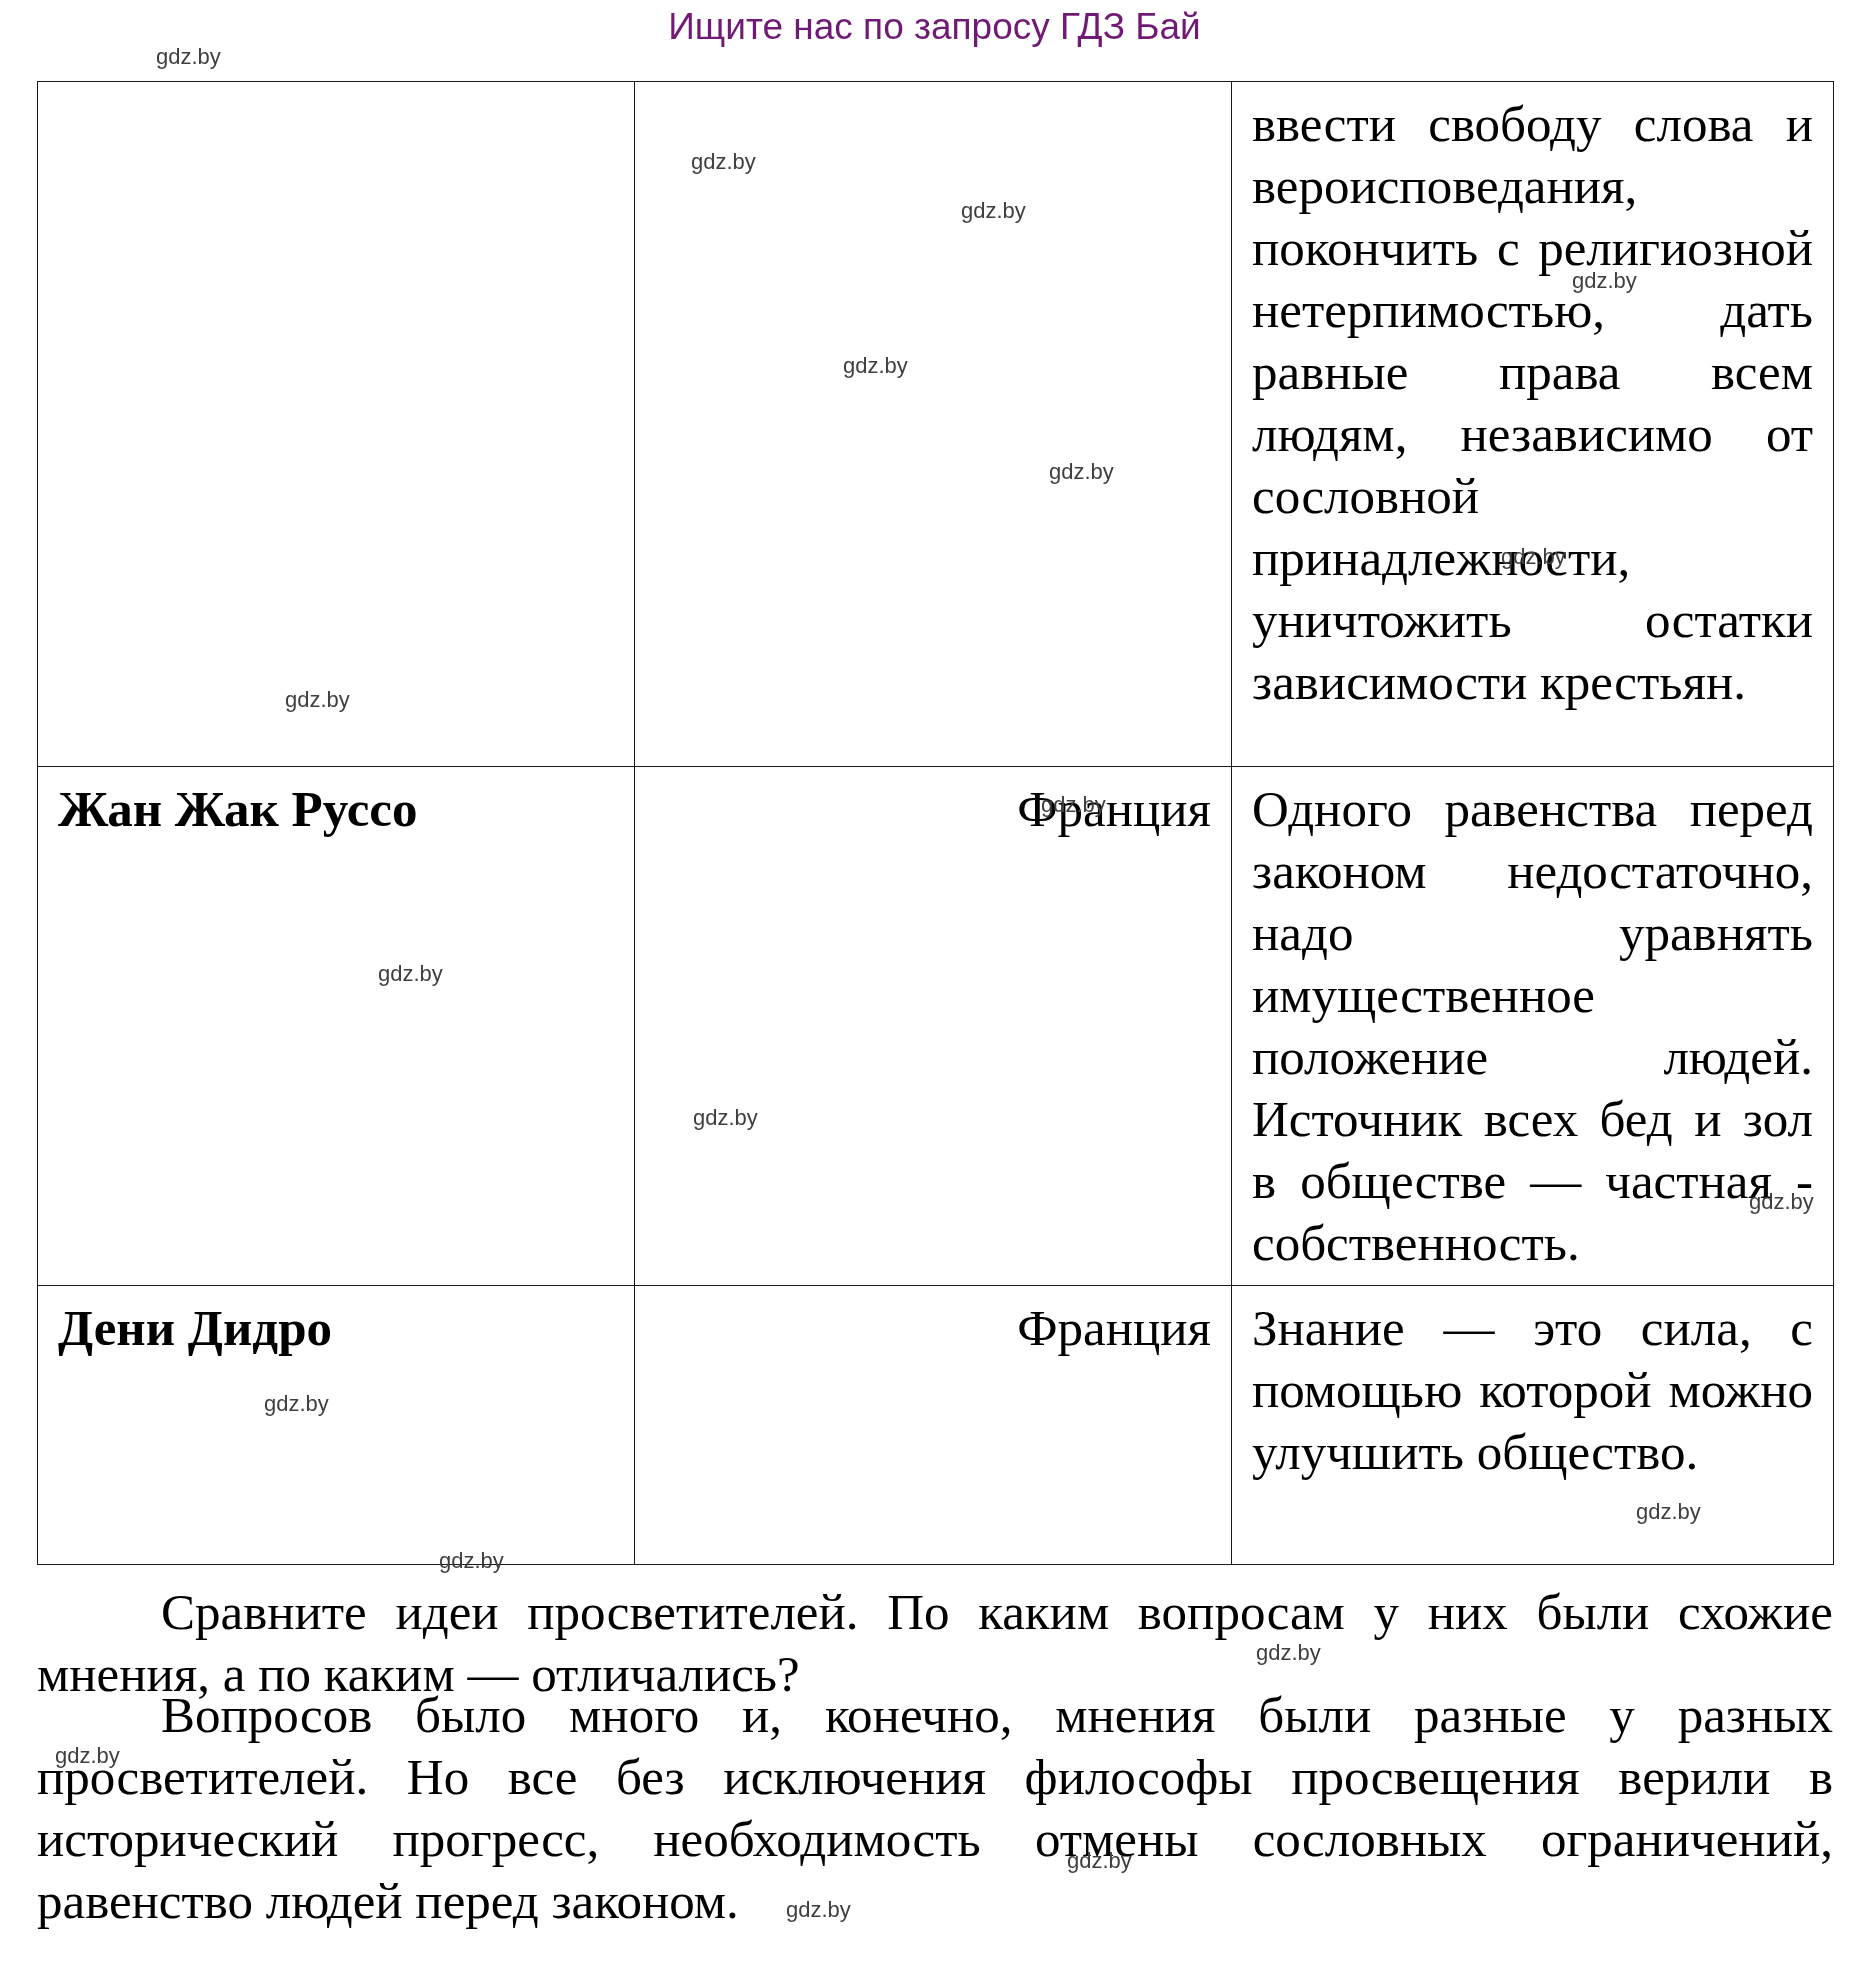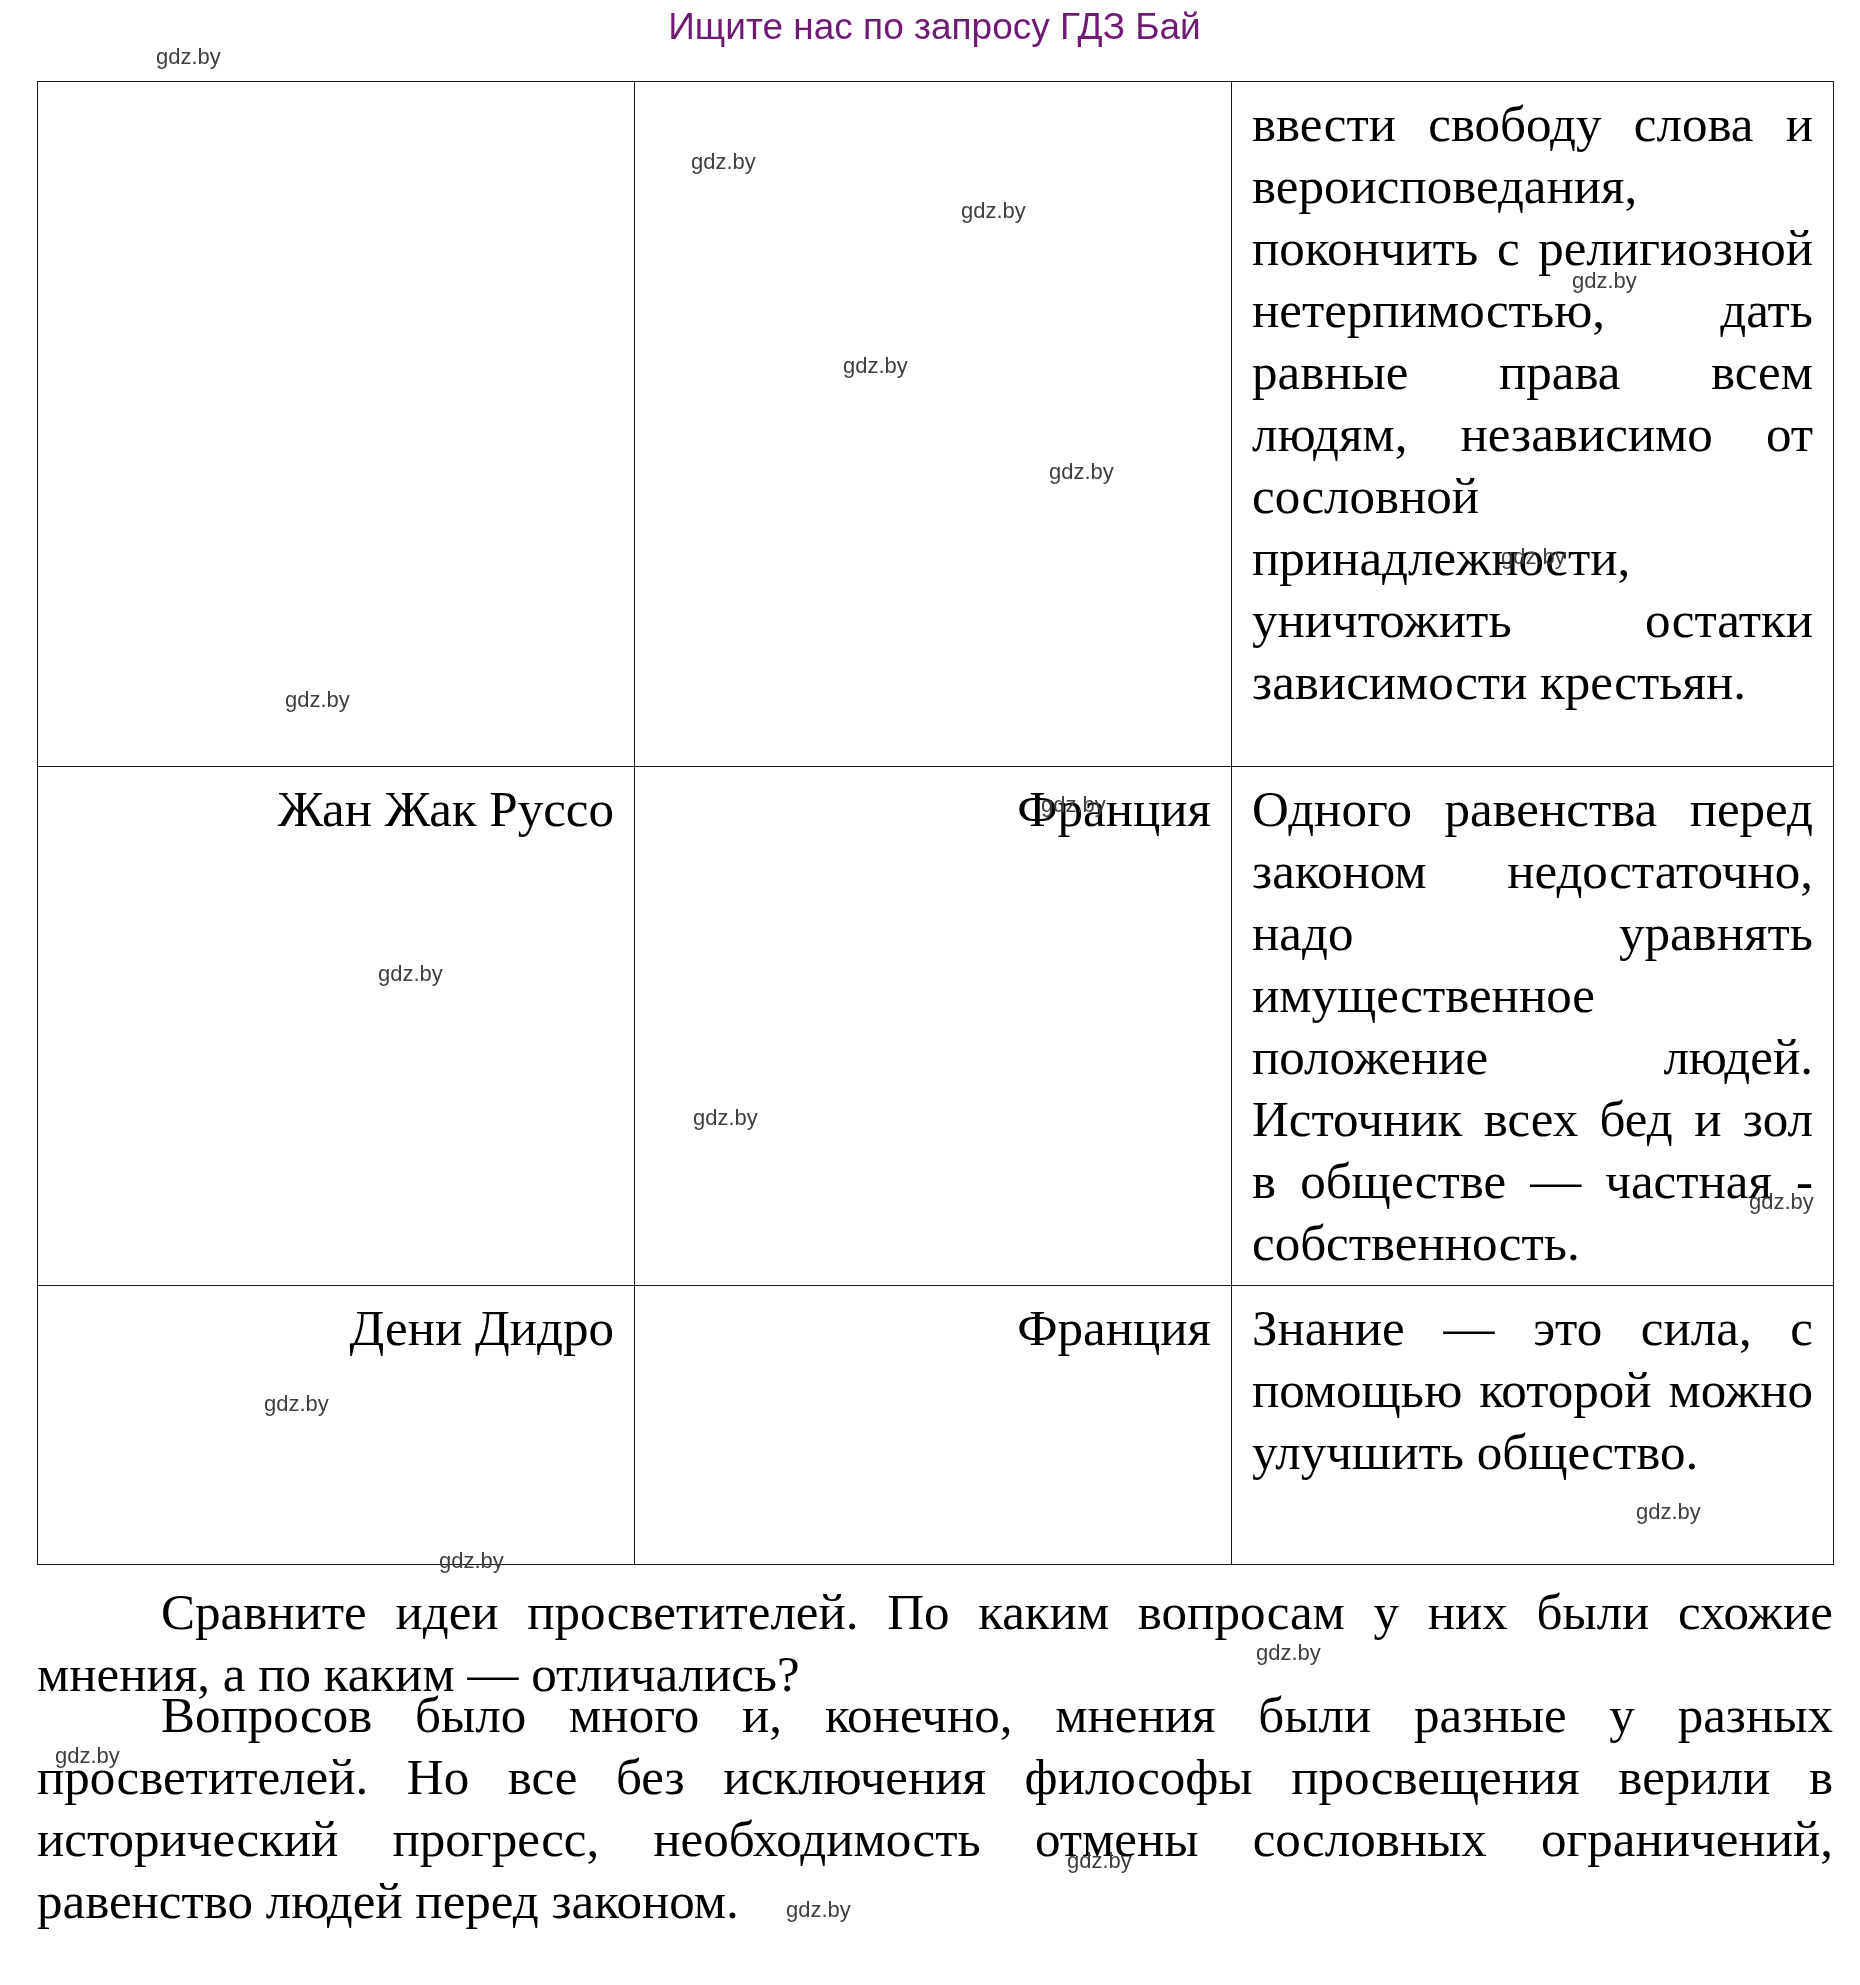--- a/index.html
+++ b/index.html
@@ -30,21 +30,21 @@
     border-collapse: collapse;
     table-layout: fixed;
   }
   table.phil-table td {
     border: 1.8px solid #1a1a1a;
     vertical-align: top;
     font-size: 51px;
     line-height: 62px;
     padding: 11px 20px 11px 20px;
   }
-  td.c-name { text-align: right; }
+  td.c-name { text-align: left; font-weight: bold; }
   td.c-country { text-align: right; }
   td.c-ideas { text-align: justify; }
   tr.row-1 { height: 685px; }
   tr.row-2 { height: 499px; }
   tr.row-3 { height: 279px; }
   .para {
     position: absolute;
     left: 37px;
     width: 1796px;
     font-size: 51px;

